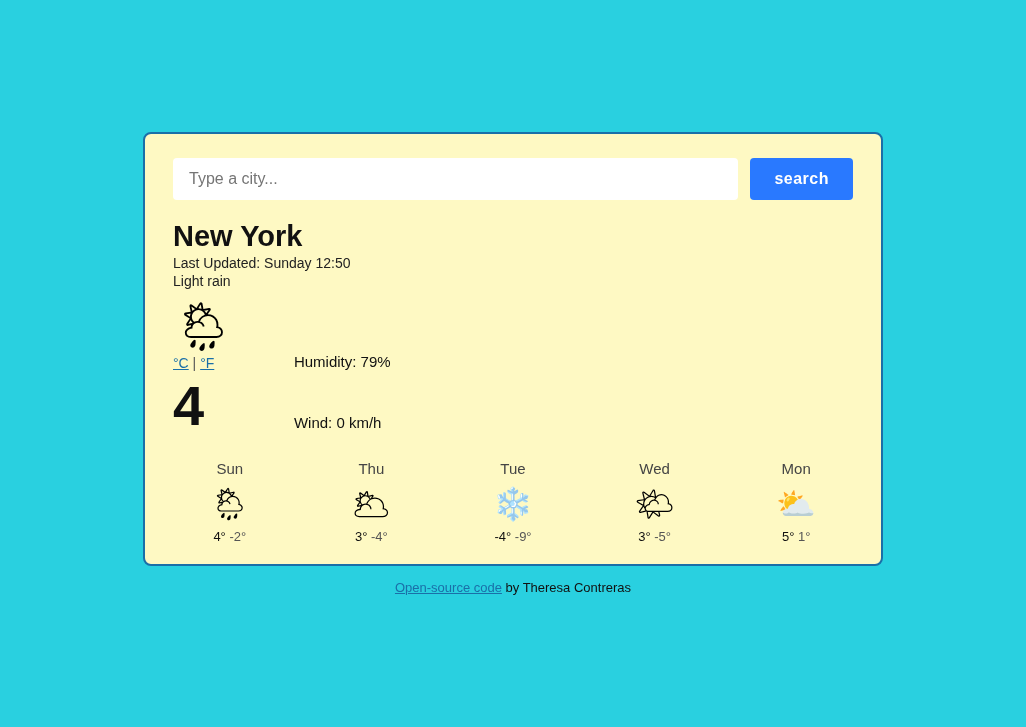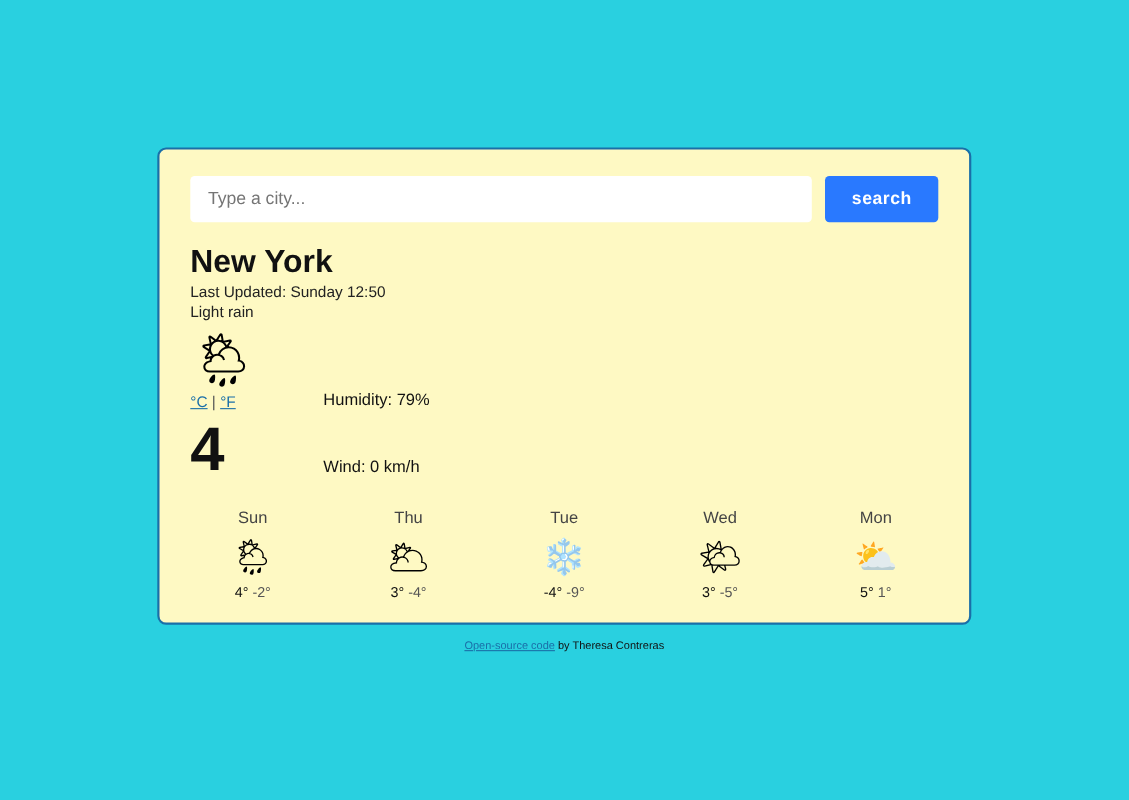--- a/index.html
+++ b/index.html
@@ -159,21 +159,21 @@
     .forecast-temps .hi {
       color: #111;
     }
 
     .forecast-temps .lo {
       color: #555;
     }
 
     .footer {
       margin-top: 14px;
-      font-size: 10px;
+      font-size: 13px;
       color: #111;
       text-align: left;
     }
 
     .footer a {
       color: #1a6fa8;
       text-decoration: underline;
     }
   </style>
 </head>

